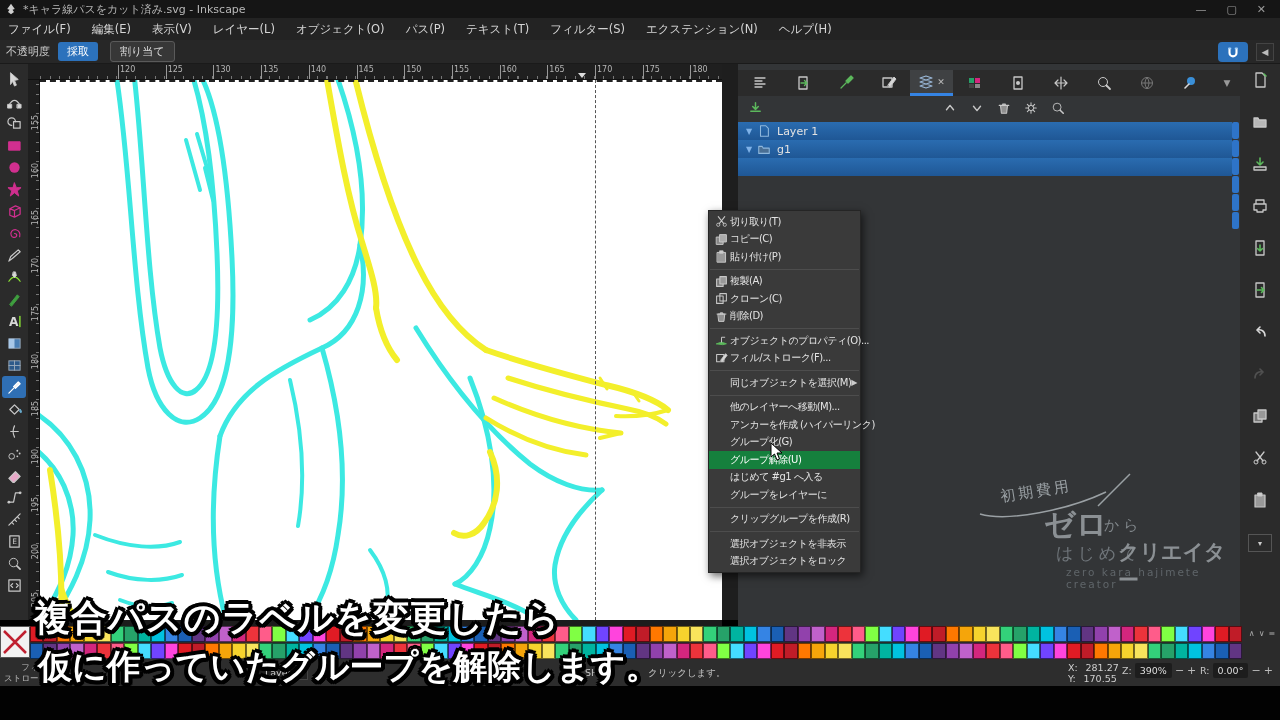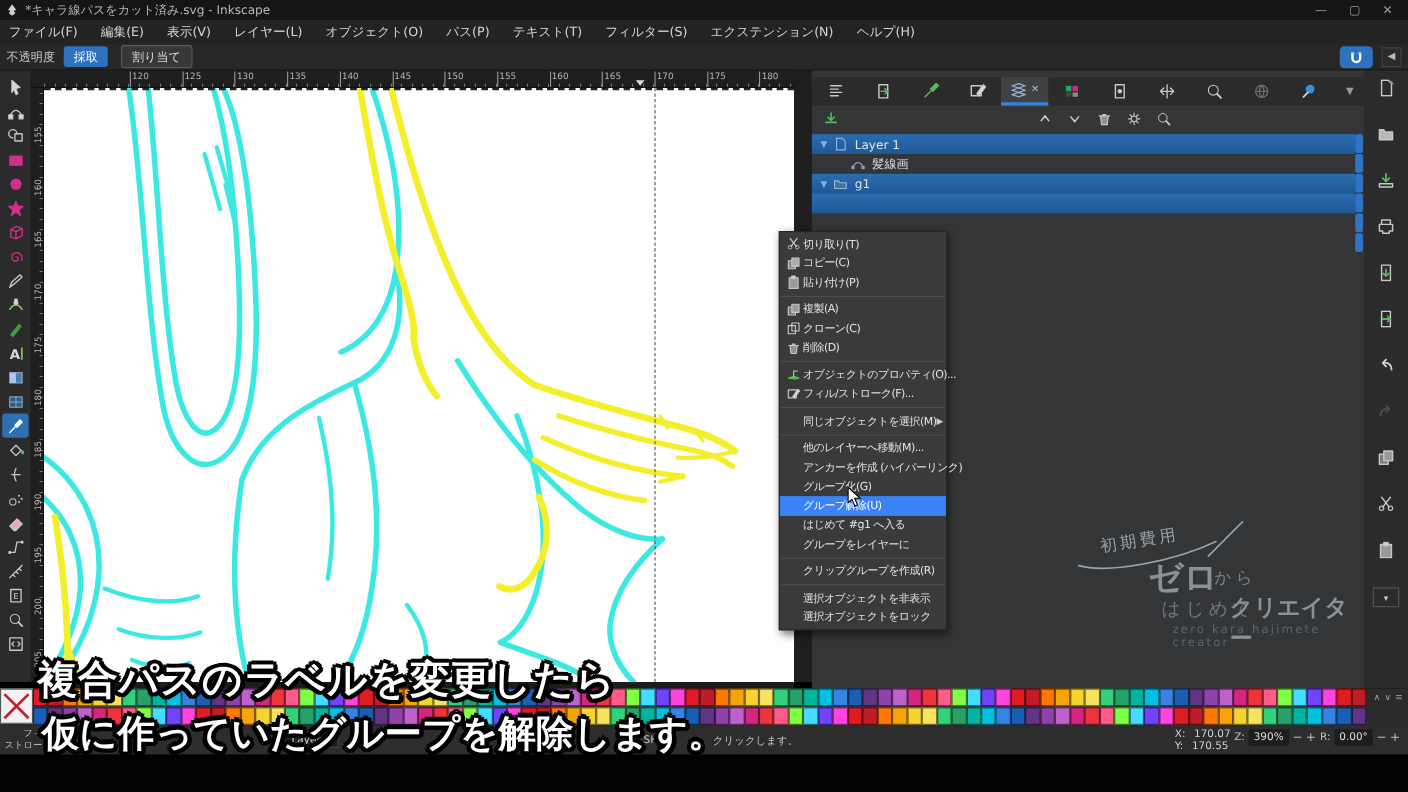--- a/index.html
+++ b/index.html
@@ -99,21 +99,21 @@
   #zoomgrp { left:1122px; } #rotgrp { left:1200px; }
   .field { background:#1d1d1d; border-radius:2px; padding:2px 5px; color:#ddd; }
   .stepper { color:#bbb; font-size:11px; }
 
   #blackstrip { left:0; top:686px; width:1280px; height:34px; background:#020202; }
 
   
   #ctxmenu { left:708px; top:210px; width:153px; background:#3a3a3a; border:1px solid #252525; box-shadow:2px 3px 8px rgba(0,0,0,.6); z-index:50; padding:2px 0; }
   .cmi { display:flex; align-items:center; height:17.5px; padding:0 6px 0 4px; font-size:10px; color:#e3e3e3; letter-spacing:-0.5px; white-space:nowrap; }
   .cmi .ic { width:17px; display:flex; justify-content:center; flex:none; }
-  .cmi.hl { background:#3b82f6; color:#fff; }
+  .cmi.hl { background:#15803d; color:#fff; }
   .cmi .sub { margin-left:auto; font-size:8px; color:#ccc; }
   .csep { height:1px; background:#4d4d4d; margin:3px 1px; }
 
   
   #cursor { left:770px; top:442px; z-index:60; }
 
   
   #subtitle { z-index:70; pointer-events:none; }
   .sub-line { position:absolute; font-weight:bold; color:#fff; white-space:nowrap;
     text-shadow:-3px -3px 0 #000,3px -3px 0 #000,-3px 3px 0 #000,3px 3px 0 #000,-4px 0 0 #000,4px 0 0 #000,0 -4px 0 #000,0 4px 0 #000,-2px 4px 0 #000,2px 4px 0 #000,-4px 2px 0 #000,4px 2px 0 #000; }
@@ -478,30 +478,20 @@
     </div>
   <div id="tree">
       <div class="trow sel">
         <span class="tri">▼</span>
         <span class="ticon">
           <svg viewBox="0 0 16 16" width="14" height="14">
             <path d="M4 2 h6 l3 3 v9 h-9 Z" stroke="#8fb8dd" stroke-width="1.2" fill="none" stroke-linejoin="round" stroke-linecap="round"></path>
           </svg>
         </span>
         <span>Layer 1</span>
-      </div>
-      <div class="trow child">
-        <span class="ticon">
-          <svg viewBox="0 0 16 16" width="14" height="14">
-            <path d="M2 12 C6 5 10 5 14 12" stroke="#8a9ab0" stroke-width="1.2" fill="none" stroke-linejoin="round" stroke-linecap="round"></path>
-            <rect x="1" y="10" width="3.5" height="3.5" fill="#8a9ab0"></rect>
-            <rect x="11.5" y="10" width="3.5" height="3.5" fill="#8a9ab0"></rect>
-          </svg>
-        </span>
-        <span>髪線画</span>
       </div>
       <div class="trow sel">
         <span class="tri">▼</span>
         <span class="ticon">
           <svg viewBox="0 0 16 16" width="14" height="14">
             <path d="M2 5 h4 l1 2 h7 v6 h-12 Z" stroke="#8fb8dd" stroke-width="1.2" fill="#4a6f94" stroke-linejoin="round" stroke-linecap="round"></path>
           </svg>
         </span>
         <span>g1</span>
       </div>
@@ -796,21 +786,21 @@
     <div>ストローク:</div>
   </div>
   <div id="fs-swatches">
       <div></div>
       <div></div>
     </div>
   <span id="layer-chip">Layer 1</span>
   <span class="msg-frag" id="msg0" style="left: 585px;">SHIF</span>
   <span class="msg-frag" id="msg1" style="left: 648px;">クリックします。</span>
   <div id="coords">
-    <div><span>X:</span> <span class="val">170.07</span></div>
+    <div><span>X:</span> <span class="val">281.27</span></div>
     <div><span>Y:</span> <span class="val">170.55</span></div>
   </div>
   <div id="zoomgrp">
     <span>Z:</span>
     <span class="field">390%</span>
     <span class="stepper">−</span>
     <span class="stepper">+</span>
   </div>
   <div id="rotgrp">
     <span>R:</span>

